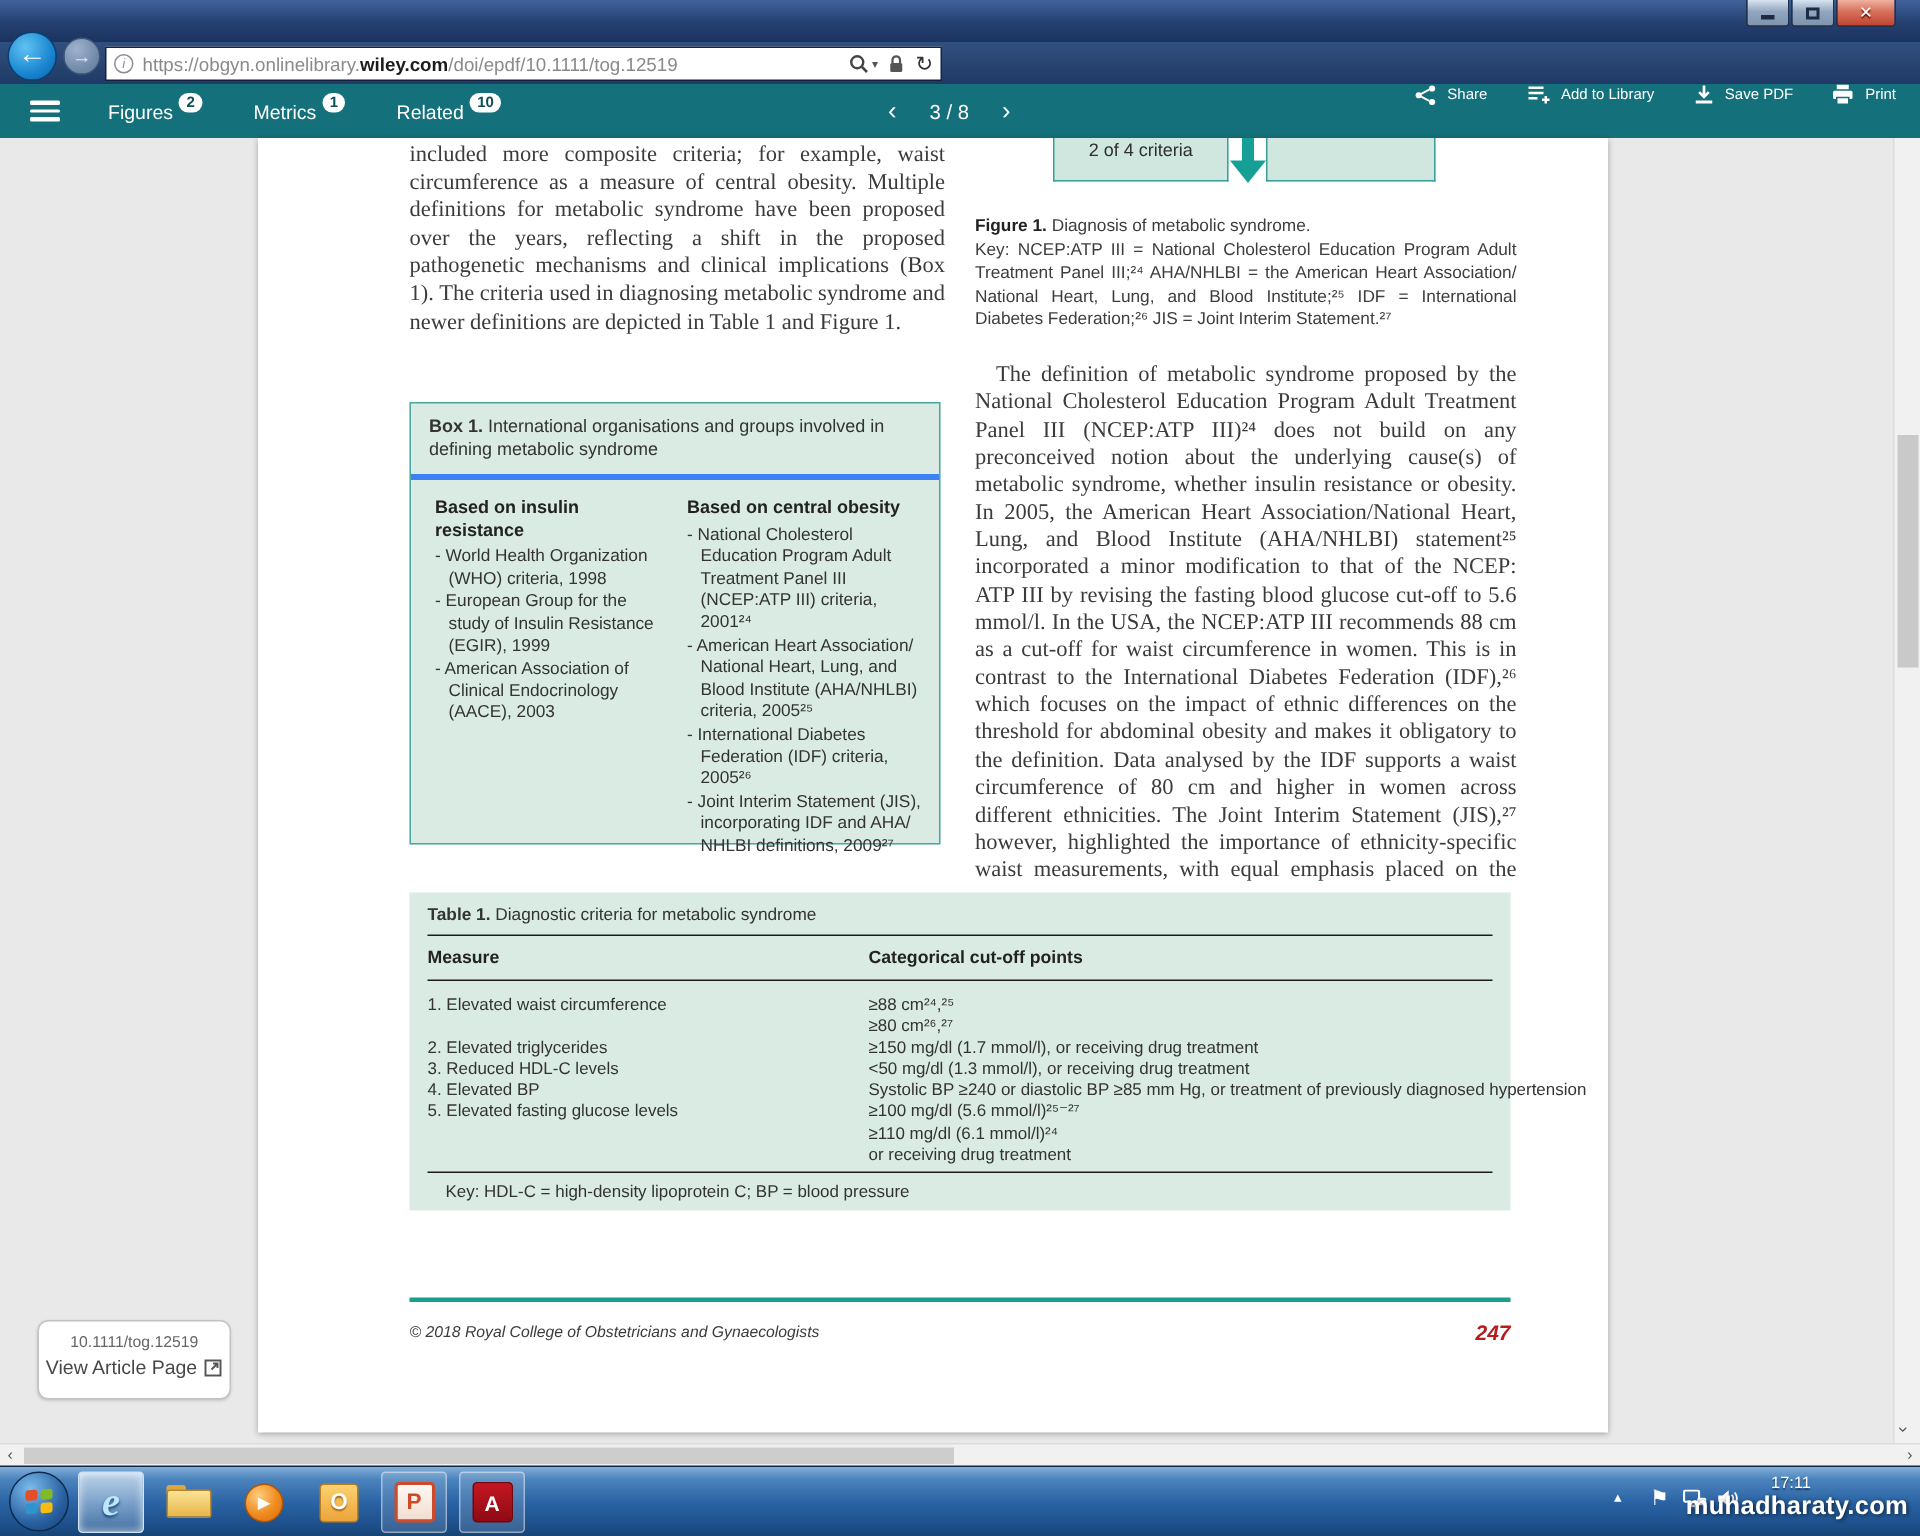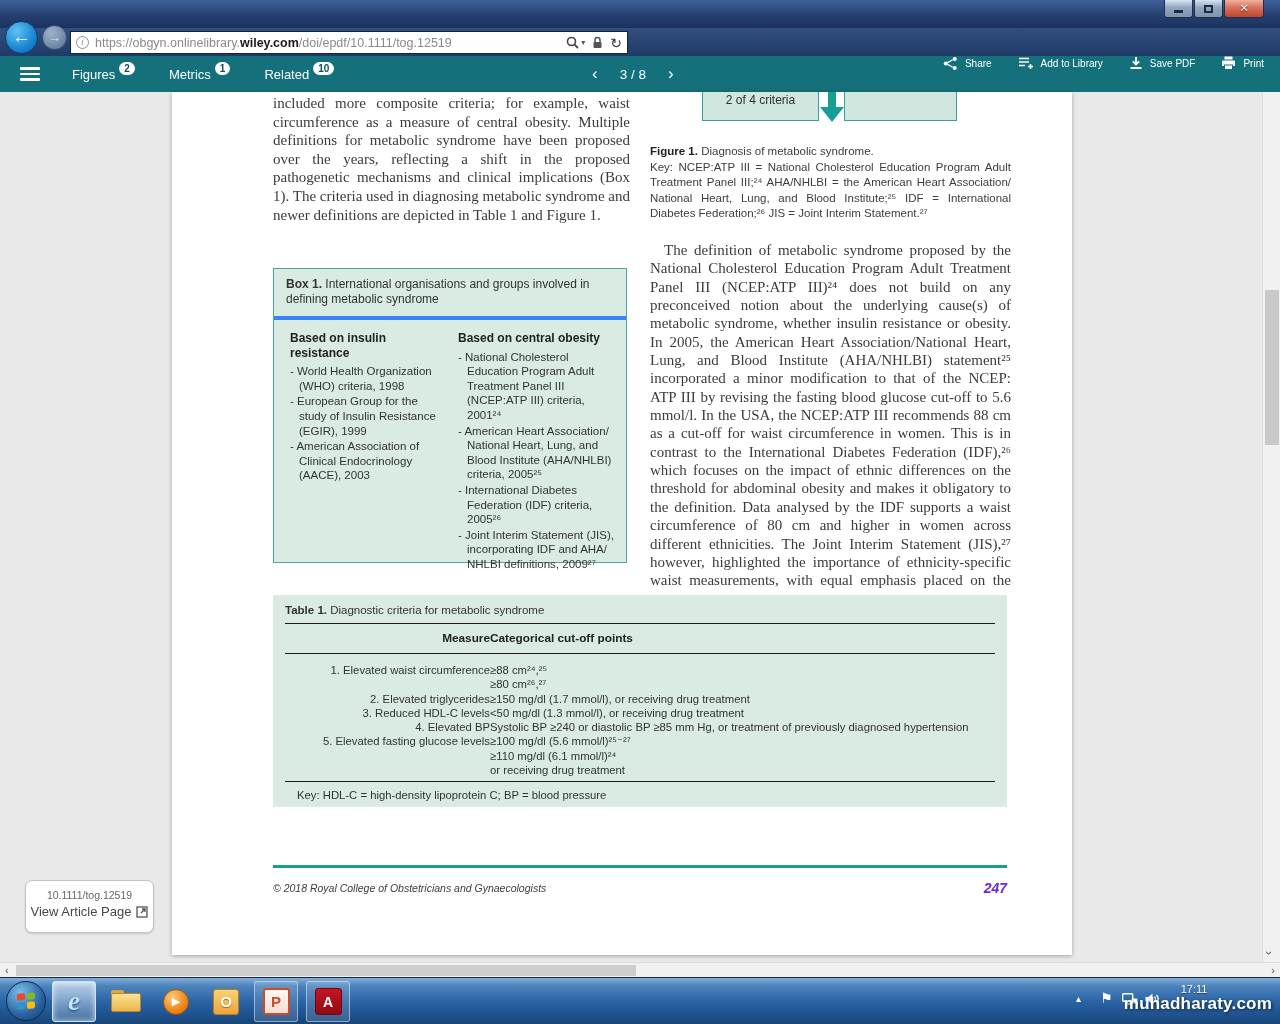--- a/index.html
+++ b/index.html
@@ -94,32 +94,32 @@
   .box1-col { width:163px; }
   .box1-col h4 { font-size:12px; margin-bottom:4px; color:#222; }
   .bi { padding-left:9px; text-indent:-9px; margin-bottom:1px; }
   .bi::before { content:"- "; }
 
   .table1 { position:absolute; left:101px; top:503px; width:734px; height:212px; background:#d9ebe2;
     color:#333; font-size:11.3px; }
   .t-title { padding:9px 12px 7px; font-size:11.5px; }
   .t-rule { border-top:1.5px solid #1c1c1c; margin:0 12px; }
   .t-head { display:flex; padding:7px 12px 8px; font-weight:bold; font-size:11.8px; color:#222; }
-  .t-c1 { width:205px; flex:0 0 auto;text-align:right; }
+  .t-c1 { width:294px; flex:0 0 auto; }
   .t-c2 { flex:1; }
   .t-body { padding:9px 12px 4px; }
   .t-row { display:flex; }
   .t-row div { line-height:14.3px; white-space:nowrap; }
   .t-key { padding:7px 24px; }
 
   .foot-rule { position:absolute; left:101px; top:773px; width:734px; height:3px; background:#18a08f; }
   .footline { position:absolute; left:101px; top:788px; width:734px; display:flex;
     justify-content:space-between; align-items:center;font-style:italic; }
   .foot-copy { font-size:10.5px; color:#3c3c3c; }
-  .foot-page { font-size:14px; font-weight:bold; color:#6d28d9; }
+  .foot-page { font-size:14px; font-weight:bold; color:#b91c1c; }
 
   .doi-card { position:absolute; left:25px; top:788px; width:129px; height:53px; background:#fff;
     border:1px solid #c3c3c3; border-radius:7px; box-shadow:0 1px 2px rgba(0,0,0,.15);
     text-align:center; padding-top:8px; }
   .doi-num { font-size:10.5px; color:#666; }
   .doi-link { font-size:13px; color:#474747; margin-top:3px; display:flex; align-items:center;
     justify-content:center; gap:5px; }
 
   
   .vscroll { position:absolute; right:0; top:0; width:18px; height:870px; background:#f1f1f1;

